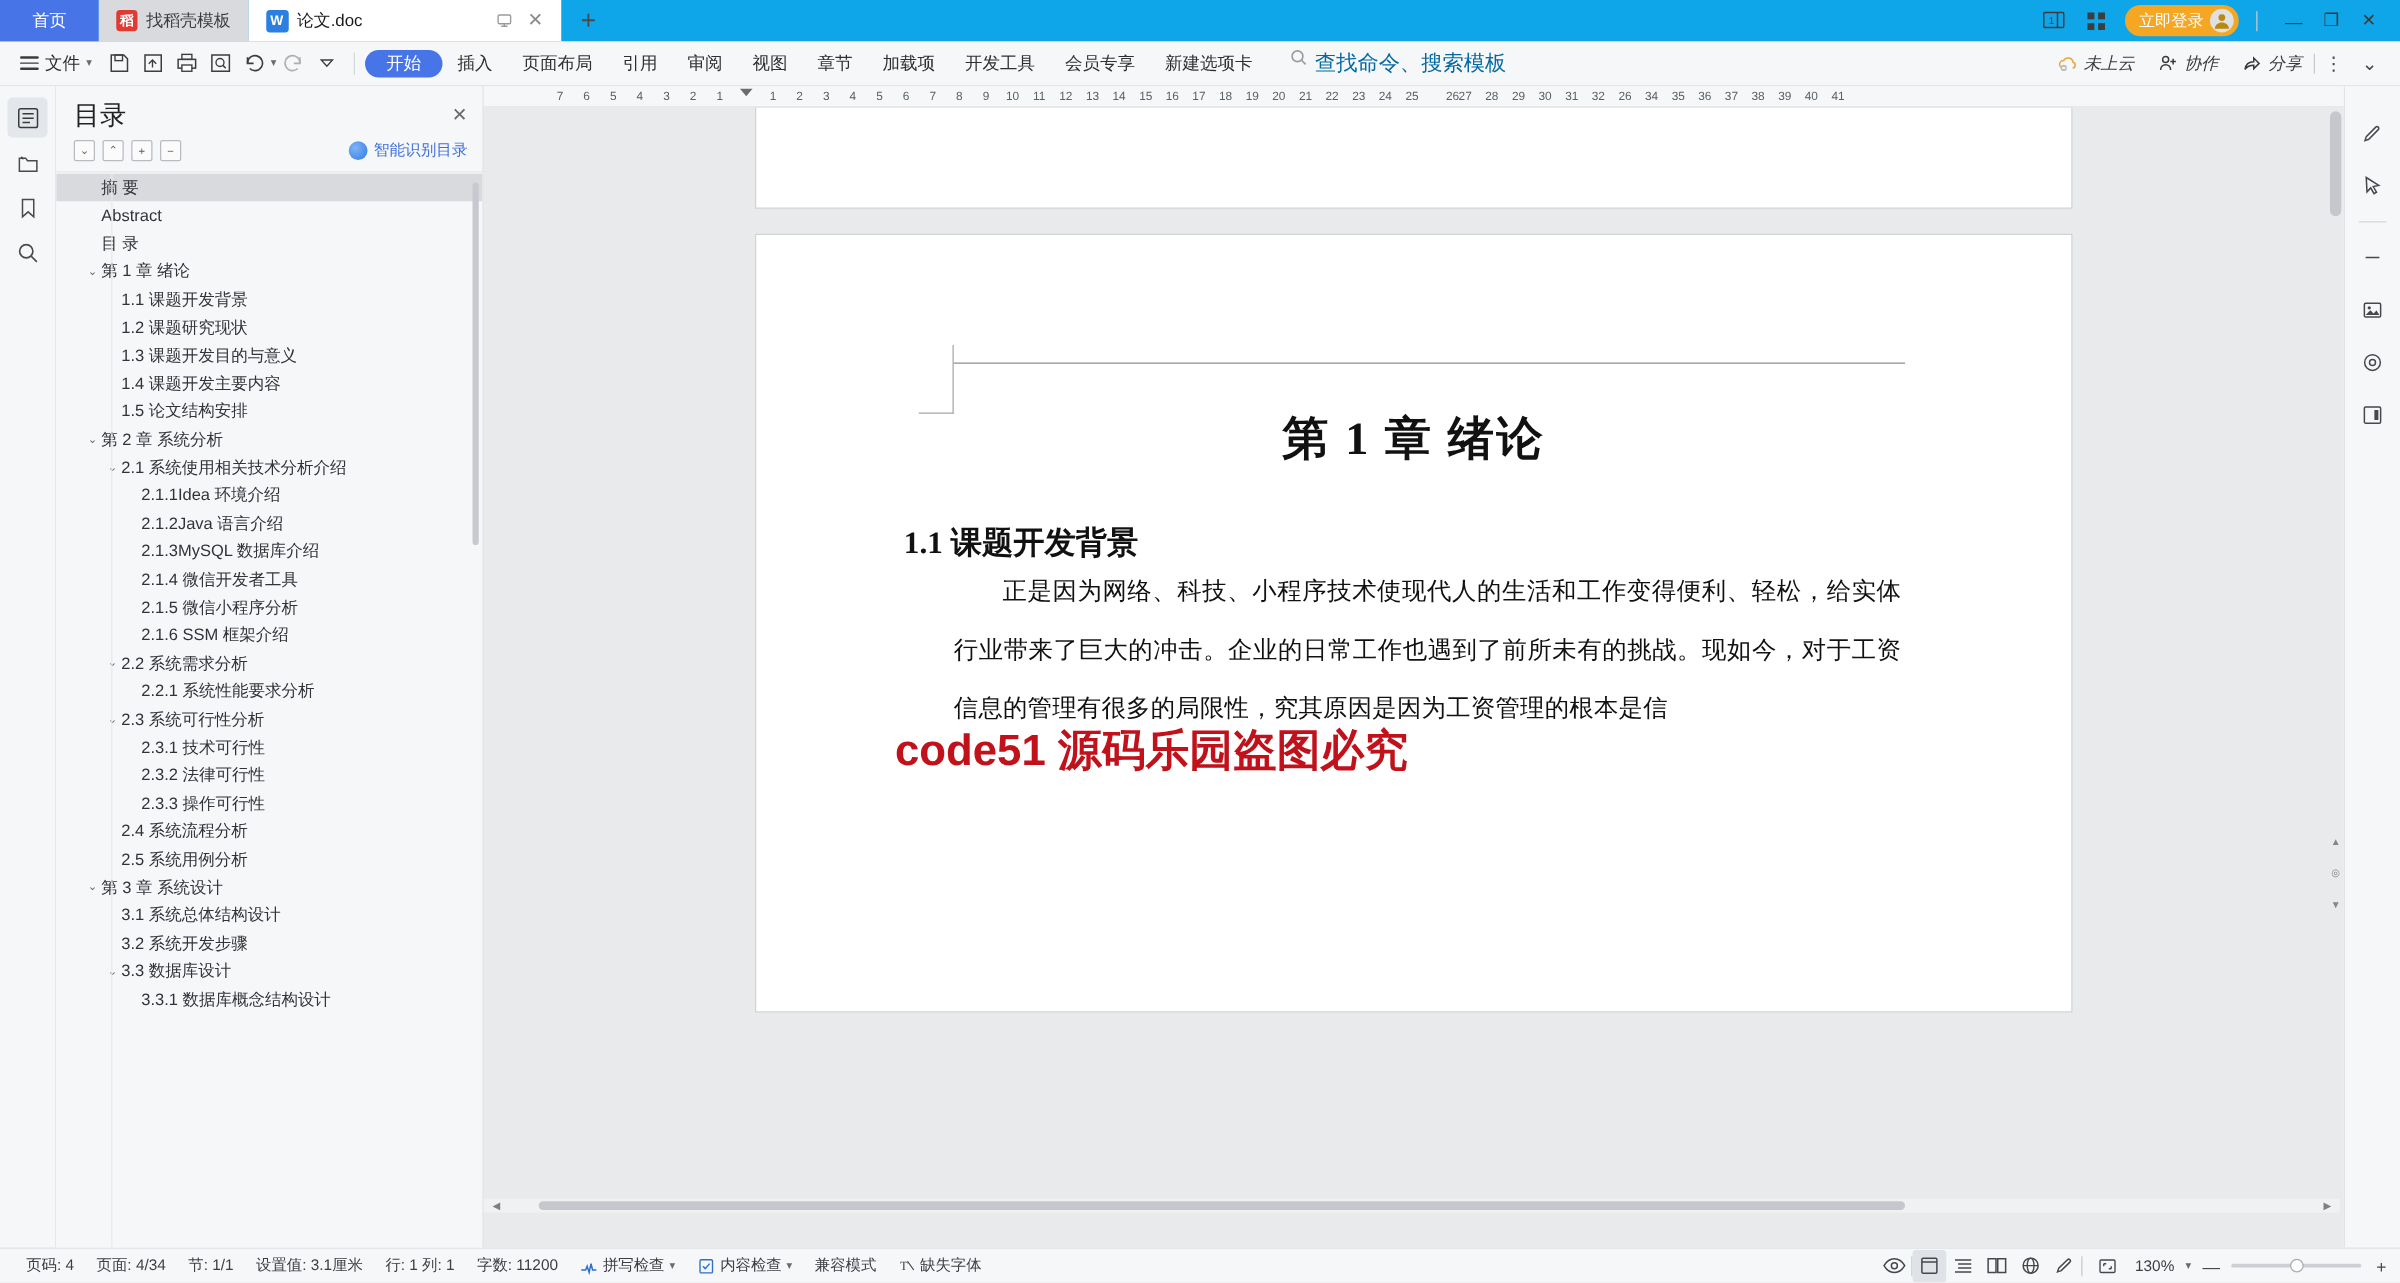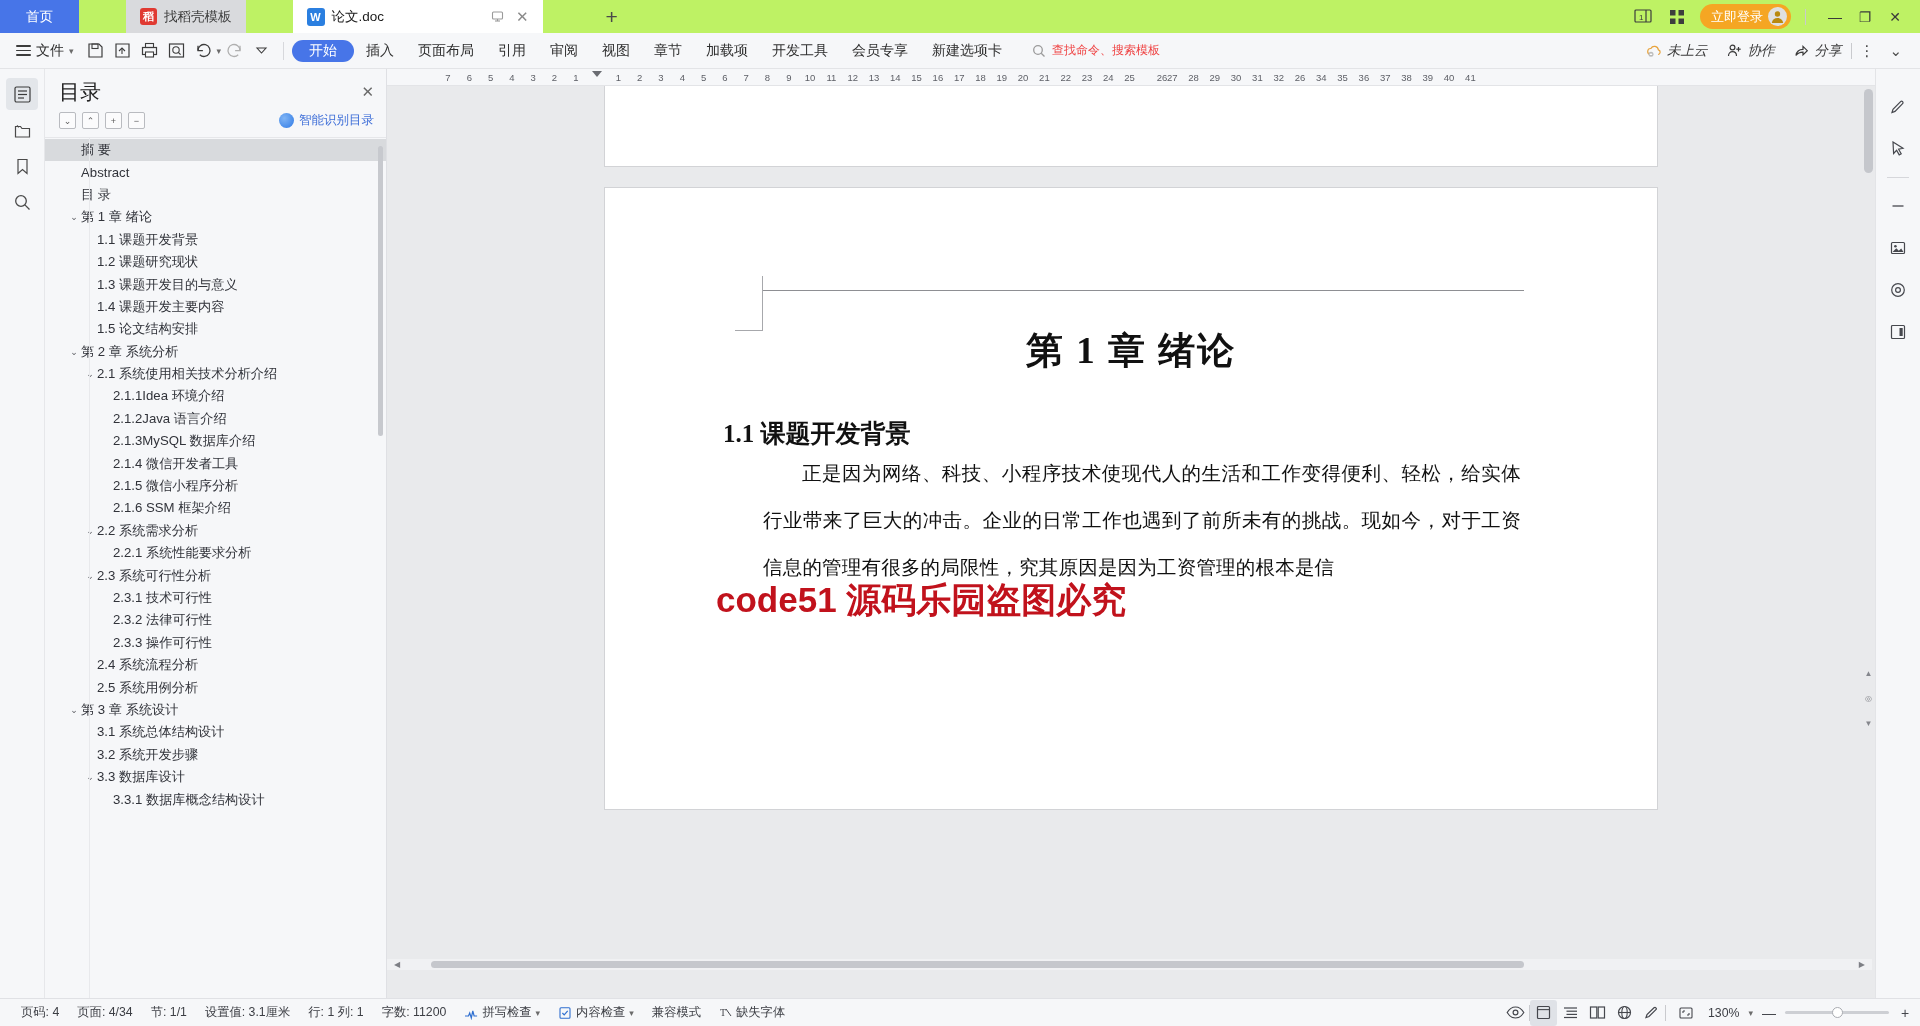--- a/index.html
+++ b/index.html
@@ -8,22 +8,22 @@
     font-family: "Liberation Sans", "DejaVu Sans", sans-serif;
     font-size: 13px;
     color: #2b2b2b;
     background:#f2f3f5;
     -webkit-font-smoothing: antialiased;
   }
   .app { width:1920px; height:1026px; display:flex; flex-direction:column; }
 
   
   .tabbar {
-    height:33px; background:#bef264; display:flex; align-items:flex-end;
-    position:relative; flex:0 0 33px;gap:47px;
+    height:33px; background:#0ea5e9; display:flex; align-items:flex-end;
+    position:relative; flex:0 0 33px;
   }
   .tab {
     height:33px; display:flex; align-items:center; gap:7px;
     padding:0 14px; font-size:13.5px; cursor:default; position:relative;
     white-space:nowrap;
   }
   .tab-home { background:#4775e8; color:#fff; width:79px; justify-content:center; padding:0; }
   .tab-docer { background:#d9dadd; color:#3c3c3c; }
   .tab-doc { background:#fff; color:#1a1a1a; min-width:250px; }
   .tab-doc .tab-actions { margin-left:auto; display:flex; gap:12px; align-items:center; }
@@ -65,22 +65,22 @@
   .hamb { display:inline-flex; flex-direction:column; gap:3px; width:15px; }
   .hamb i { display:block; height:1.6px; background:#3c3c3c; border-radius:1px; }
   .caret { font-size:9px; color:#6b6b6b; }
   .qicon { width:27px;height:26px; display:flex;align-items:center;justify-content:center;
            color:#3d3d3d; }
   .qsep { width:1px;height:18px;background:#d7d8dc; margin:0 8px; }
   .rtabs { display:flex; align-items:center; gap:0; }
   .rtab { padding:0 12px; height:22px; display:flex;align-items:center;
           font-size:14px; color:#2f2f2f; white-space:nowrap; }
   .rtab.active { background:#4775e8; color:#fff; border-radius:13px; padding:0 17px; }
-  .rsearch { display:flex; align-items:center; gap:6px; color:#ef4444;
-             font-size:12px; margin-left:18px; white-space:nowrap; }
+  .rsearch { display:flex; gap:6px; color:#0369a1;
+             font-size:17px; margin-left:18px; white-space:nowrap; }
   .ribbon-right { margin-left:auto; display:flex; align-items:center; gap:0;font-style:italic; }
   .rr-item { display:flex;align-items:center;gap:5px; padding:0 10px;
              font-size:13.5px; color:#3a3a3a; white-space:nowrap; }
   .rr-more { padding:0 7px; color:#4a4a4a; font-size:15px; letter-spacing:1px; }
 
   
   .main { flex:1 1 auto; display:flex; min-height:0; }
 
   
   .rail { width:45px; background:#f6f7f9; display:flex; flex-direction:column;

